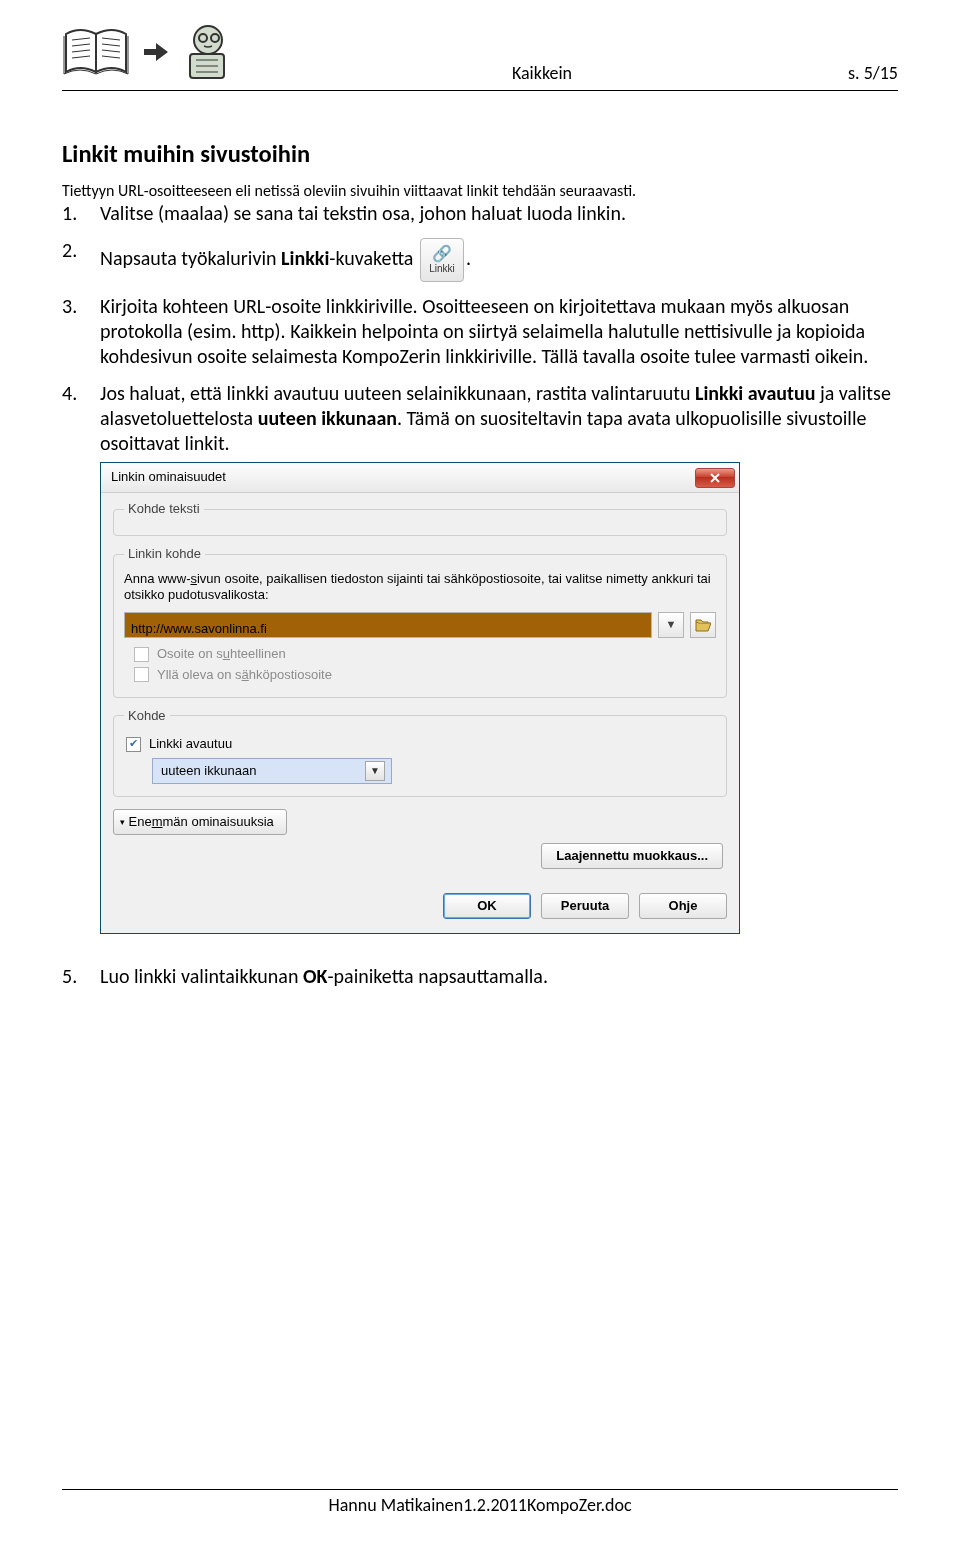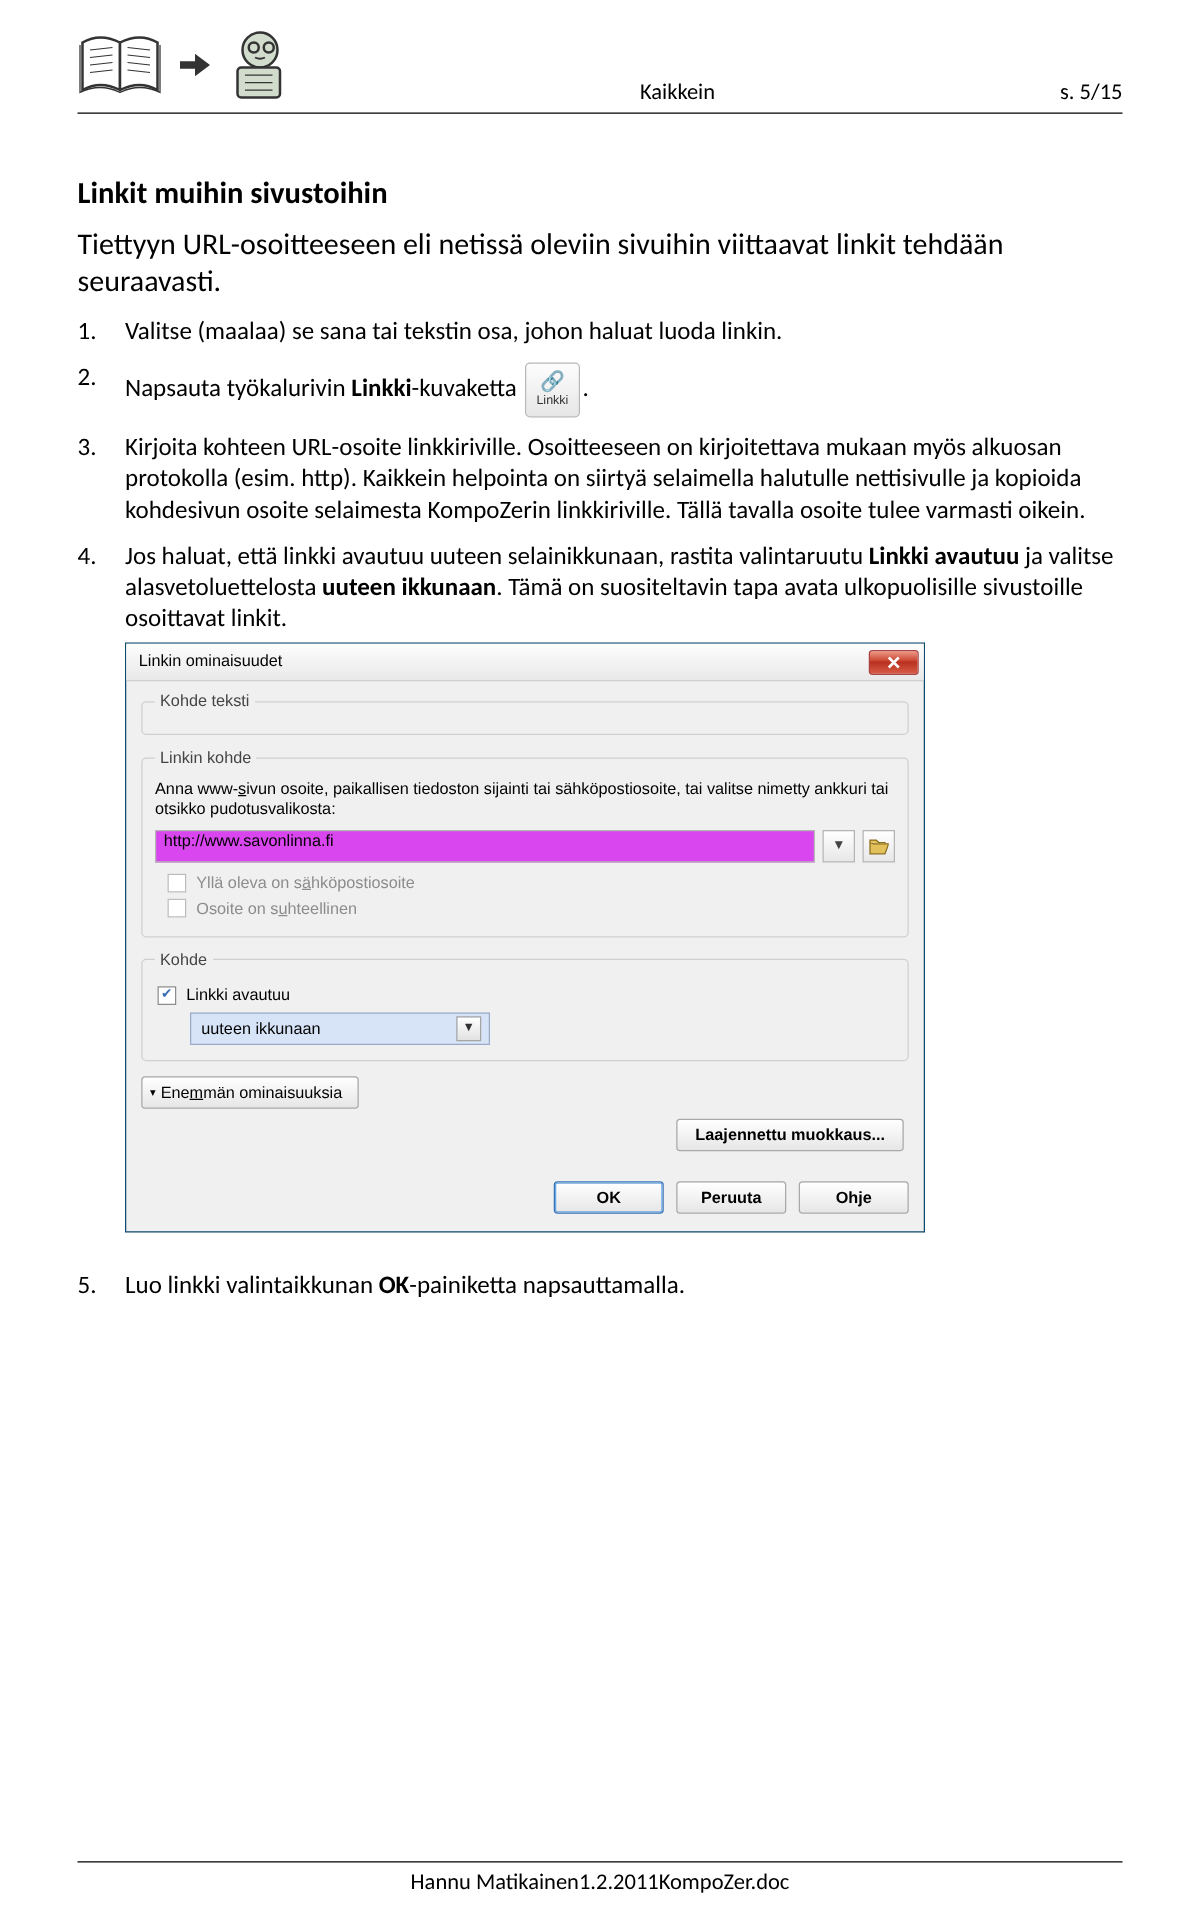--- a/index.html
+++ b/index.html
@@ -28,23 +28,23 @@
     border-top: 1.5px solid #000;
     margin-top: 2px;
   }
   .content { margin-top: 48px; }
   .h2 {
     font-size: 24.5px;
     font-weight: bold;
     margin-bottom: 12px;
   }
   .intro {
-    font-size: 24px;
+    font-size: 16px;
     line-height: 1.25;
-    margin-bottom: 12px;
+    margin-bottom: 0;
   }
   .list {
     list-style: none;
     counter-reset: step;
     margin-left: 0;
   }
   .list li {
     font-size: 20px;
     line-height: 1.25;
     margin-bottom: 12px;
@@ -123,24 +123,24 @@
     margin-bottom: 8px;
   }
   .inputrow {
     display:flex; align-items:stretch; gap:6px;
     margin-bottom: 8px;
   }
   .url-input {
     flex:1;
     height: 26px;
     border:1px solid #b5b5b5;
-    background:#d946ef;
+    background:#a16207;
     font-size:13px;
     padding: 0 6px;
-    display:flex; align-items:flex-start;
+    display:flex; align-items:flex-end;
   }
   .dd-btn, .browse-btn {
     width: 26px; height:26px;
     border:1px solid #b5b5b5;
     background: linear-gradient(#fff,#e7e7e7);
     display:flex; align-items:center; justify-content:center;
     font-size:11px; color:#444;
   }
   .browse-btn svg { width:16px; height:14px; }
   .chkrow {
@@ -312,25 +312,25 @@
                     </div>
                   <div class="browse-btn">
                     <svg viewBox="0 0 16 14">
                       <path d="M1 4 L1 13 L13 13 L16 5 L4 5 Z" fill="#e3c15a" stroke="#8a6d1f"></path>
                       <path d="M1 4 L1 2 L6 2 L8 4 L13 4 L13 5" fill="#e3c15a" stroke="#8a6d1f"></path>
                     </svg>
                   </div>
                 </div>
                 <div class="chkrow">
                   <div class="chk"></div>
-                  <span><span>Yllä oleva on s</span><span class="ul">ä</span><span>hköpostiosoite</span></span>
+                  <span><span>Osoite on s</span><span class="ul">u</span><span>hteellinen</span></span>
                 </div>
                 <div class="chkrow">
                   <div class="chk"></div>
-                  <span><span>Osoite on s</span><span class="ul">u</span><span>hteellinen</span></span>
+                  <span><span>Yllä oleva on s</span><span class="ul">ä</span><span>hköpostiosoite</span></span>
                 </div>
               </fieldset>
 
               <fieldset class="grp">
                 <legend>Kohde</legend>
                 <div class="chkrow kohde-chkrow" style="margin-left:2px;">
                   <div class="chk">✔</div>
                   <span>Linkki avautuu</span>
                 </div>
                 <div class="select">

